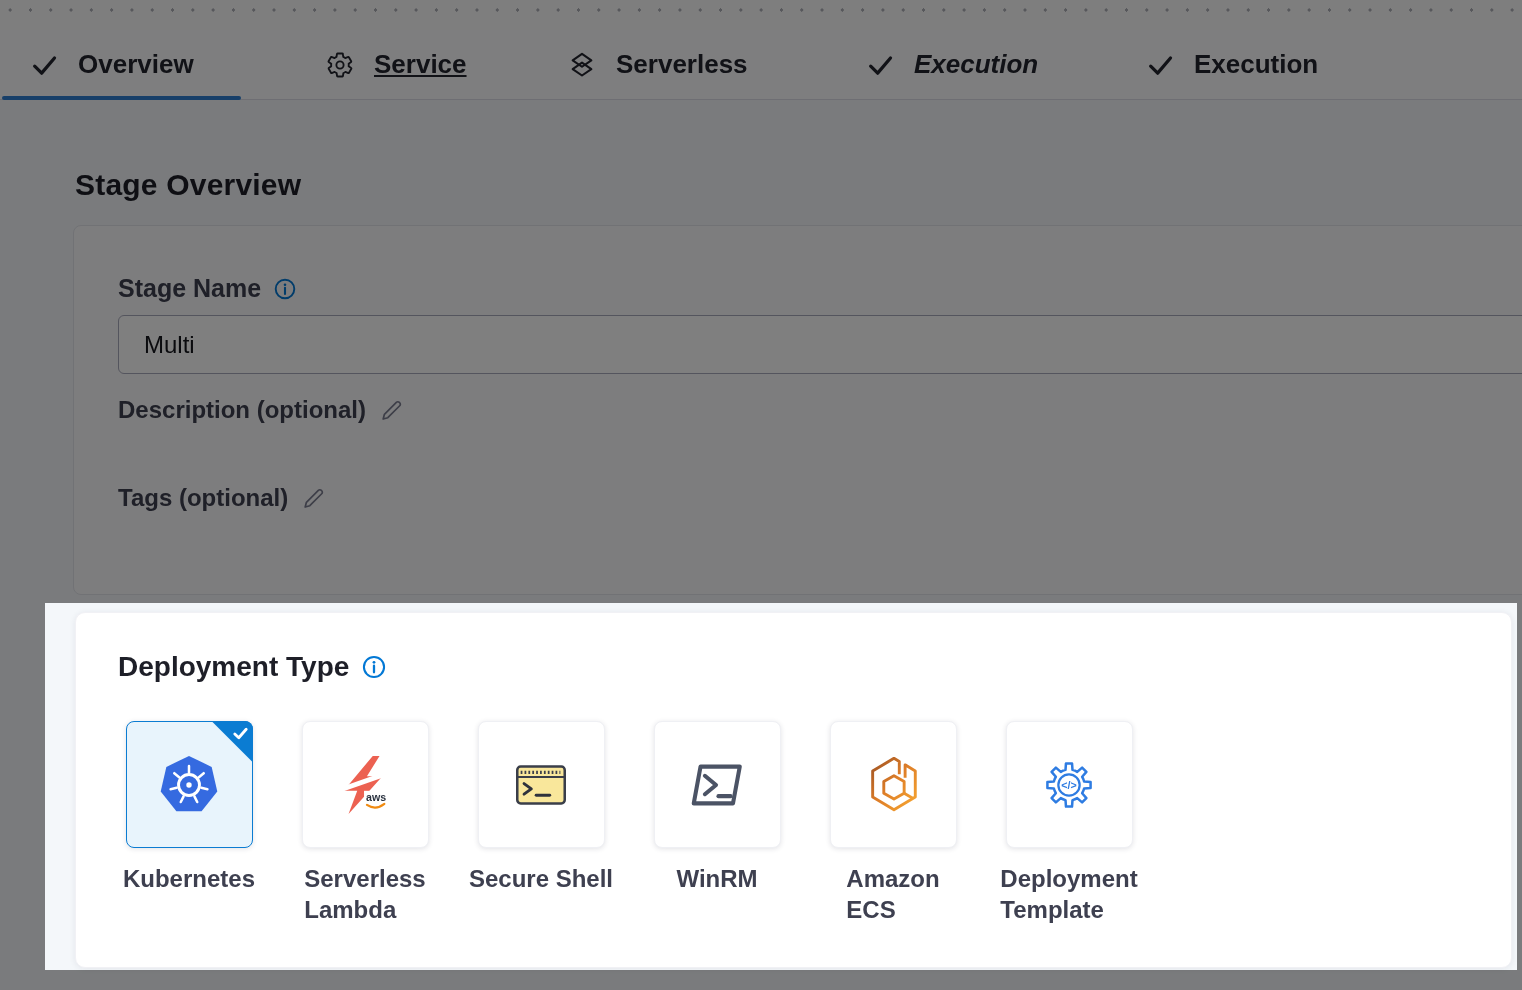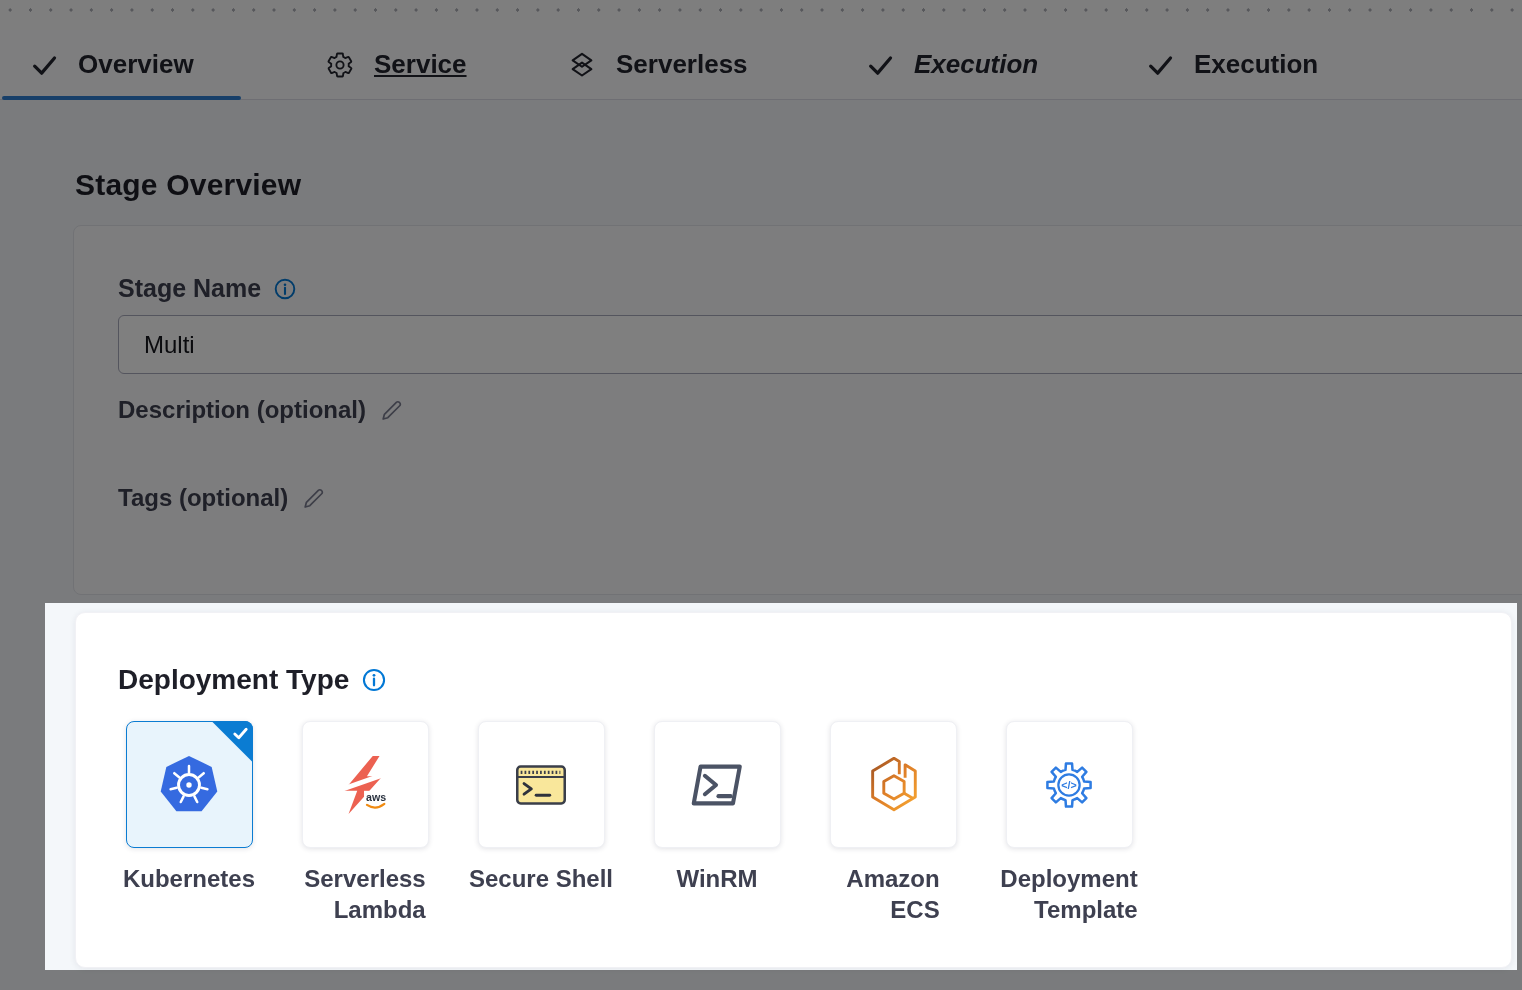--- a/index.html
+++ b/index.html
@@ -36,32 +36,32 @@
   .frow{position:absolute;display:flex;align-items:center;gap:12px;color:var(--label);font-weight:600;}
   .stage-name-row{left:44px;top:48px;font-size:25px;}
   .desc-row{left:44px;top:170px;font-size:24px;}
   .tags-row{left:44px;top:258px;font-size:24px;}
   .stage-input{position:absolute;left:44px;top:89px;right:-1px;height:59px;border:1px solid #a9aabc;border-radius:6px;
     background:#fff;font-family:"Liberation Sans",sans-serif;font-size:24px;color:#15161c;padding:0 0 0 25px;outline:none;}
 
   
   .deploy-card{position:absolute;left:75px;top:612px;width:1437px;height:356px;background:#fff;border-radius:10px;
     border:1px solid #f1f1f5;box-shadow:0 1px 6px rgba(40,41,61,.08);}
-  .h2row{position:absolute;left:42px;top:51px;display:flex;align-items:center;gap:12px;}
+  .h2row{position:absolute;left:42px;top:38px;display:flex;align-items:center;gap:12px;}
   .h2{font-size:28px;font-weight:700;color:var(--heading);}
   .options-row{position:absolute;left:25px;top:108px;display:flex;}
   .opt{width:176px;display:flex;flex-direction:column;align-items:center;}
   .opt-card{position:relative;width:127px;height:127px;background:#fff;border:1px solid #eff0f4;border-radius:8px;
     box-shadow:0 1px 5px rgba(40,41,61,.13);display:flex;align-items:center;justify-content:center;cursor:pointer;}
   .opt-card.selected{background:var(--selected_bg);border:1.5px solid var(--selected_border);}
   .fold{position:absolute;top:-1.5px;right:-1.5px;width:42px;height:42px;background:var(--selected_border);
     clip-path:polygon(0 0,100% 0,100% 100%);border-top-right-radius:8px;}
   .fold svg{position:absolute;top:3px;right:3px;}
   .opt-label{margin-top:15px;font-size:24px;font-weight:600;line-height:31px;color:var(--label);
-    text-align:right;white-space:pre-line;}
+    text-align:left;white-space:pre-line;}
 
   
   .spotlight{position:absolute;left:45px;top:603px;width:1472px;height:367px;
     box-shadow:0 0 0 4000px var(--overlay);pointer-events:none;z-index:100;}
 
   .iicon{color:var(--accent);}
   .pencil{color:#7b7d90;}
 </style>
 </head>
 <body>

